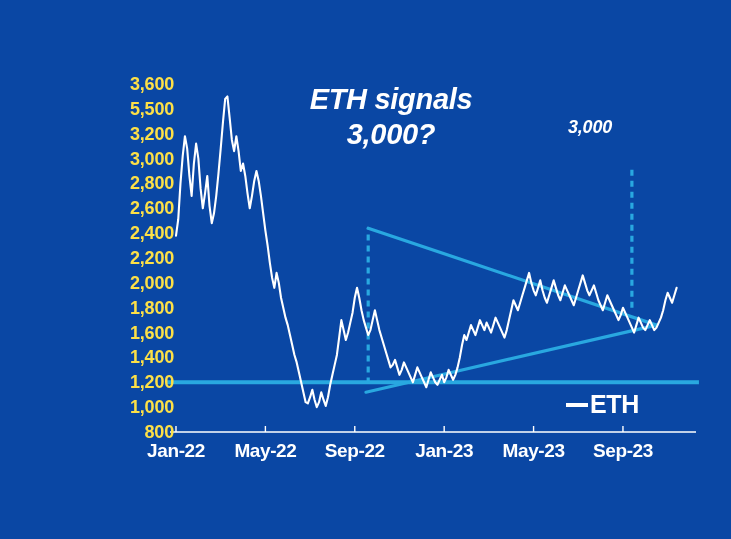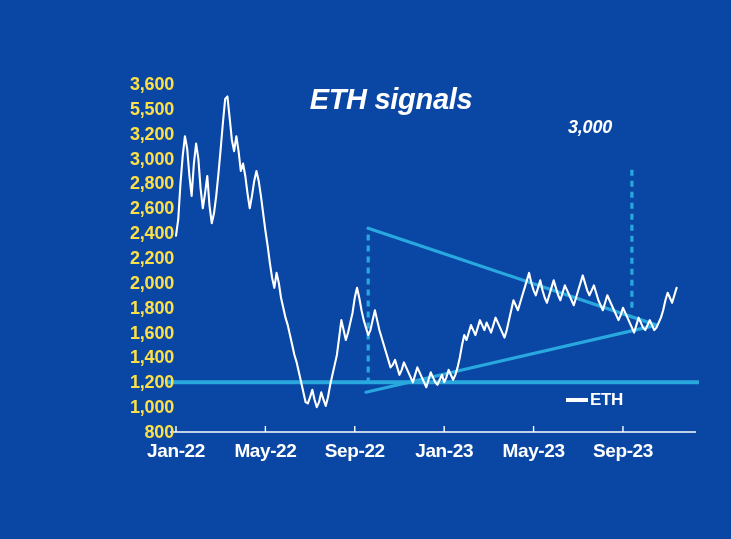--- a/index.html
+++ b/index.html
@@ -84,21 +84,21 @@
     gap: 2px;
   }
   #legend .legend-swatch {
     display: block;
     width: 22px;
     height: 4px;
     background: #ffffff;
   }
   #legend .legend-text {
     color: #ffffff;
-    font-size: 17px;
+    font-size: 25px;
     font-weight: bold;
     letter-spacing: -0.4px;
     text-align: center;
   }
 </style>
 </head>
 <body>
 
 <div id="canvas">
 
@@ -147,20 +147,21 @@
       <div class="xlabel" style="left: 176px;">Jan-22</div>
       <div class="xlabel" style="left: 265.391px;">May-22</div>
       <div class="xlabel" style="left: 354.783px;">Sep-22</div>
       <div class="xlabel" style="left: 444.174px;">Jan-23</div>
       <div class="xlabel" style="left: 533.565px;">May-23</div>
       <div class="xlabel" style="left: 622.957px;">Sep-23</div>
     </div>
 
   <div id="chart-title">
     <div>ETH signals</div>
+    <div>3,000?</div>
   </div>
 
   <div id="target-label">3,000</div>
 
   <div id="legend">
     <span class="legend-swatch"></span>
     <span class="legend-text">ETH</span>
   </div>
 
 </div>

